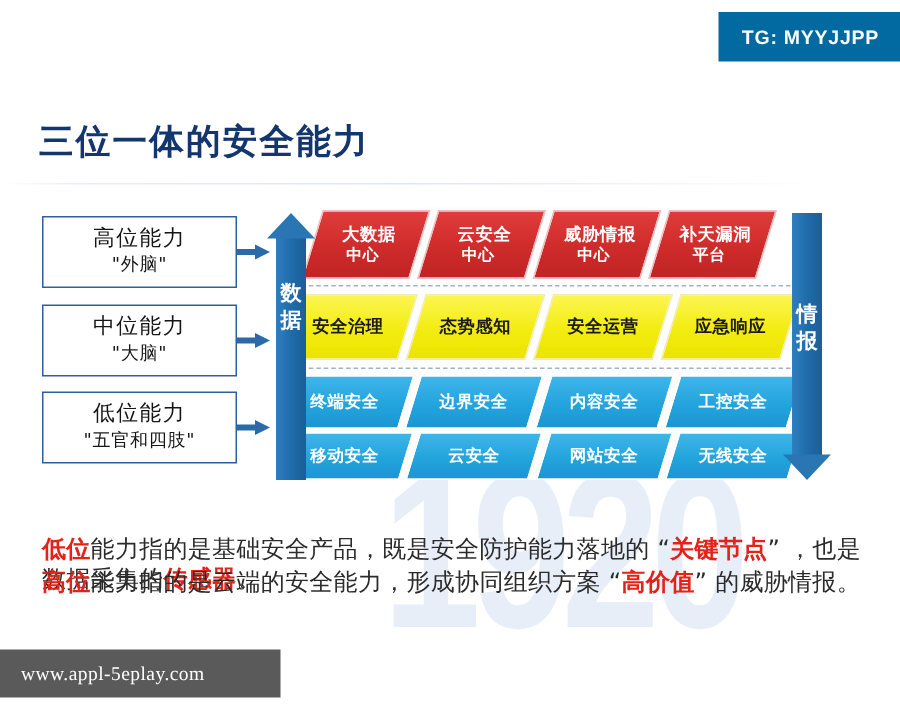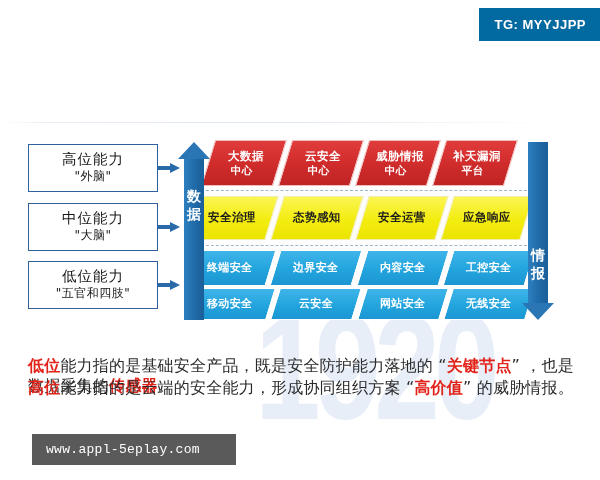--- a/index.html
+++ b/index.html
@@ -148,55 +148,55 @@
     border-left:16px solid transparent;border-right:16px solid transparent;
     border-bottom:17px solid #2a76b5;}
   #arrow-up .txt{top:46px;}
 
   #arrow-down{left:526px;top:142px;width:24px;height:178px;}
   #arrow-down .stem{position:absolute;left:2px;top:0;width:20px;height:163px;
     background:linear-gradient(90deg,#2e7fc0 0%,#1f6aa8 55%,#1a5f99 100%);}
   #arrow-down .tip{position:absolute;left:-4px;bottom:0;width:0;height:0;
     border-left:16px solid transparent;border-right:16px solid transparent;
     border-top:17px solid #2a76b5;}
-  #arrow-down .txt{top:60px;margin-top:45px;}
+  #arrow-down .txt{top:60px;}
 
   
   .para{
     position:absolute;left:28px;width:548px;
     font-size:16px;color:#2b2b2b;line-height:20px;
     letter-spacing:.2px;z-index:3;
     font-family:"DejaVu Sans","Liberation Sans",sans-serif;
     margin-top:28px;
   }
   #para0{top:328px;}
   #para1{top:350px;}
   #para2{top:372px;}
   .hl{color:#e2231a;font-weight:bold;}
 
   
   .site-bar{
     position:absolute;left:0;bottom:15px;
     background:#5a5a5a;color:#ffffff;
-    font-size:13px;padding:8px 36px 8px 14px;
+    font-size:13px;padding:8px 51px 8px 14px;
     letter-spacing:.3px;
-    font-family:Liberation Mono, monospace;
+    font-family:Liberation Serif, serif;
     z-index:6;
-    margin-left:32px;
   }
 </style>
 </head>
 <body>
 
 <div id="page">
 
   <div class="watermark">1920</div>
 
   <div class="tg-tag">TG: MYYJJPP</div>
 
+  <div class="page-title">三位一体的安全能力</div>
   <div class="title-rule"></div>
 
   <div class="cap-box" id="cap0">
     <div class="l1">高位能力</div>
     <div class="l2">"外脑"</div>
   </div>
   <div class="cap-box" id="cap2">
     <div class="l1">低位能力</div>
     <div class="l2">"五官和四肢"</div>
   </div>

